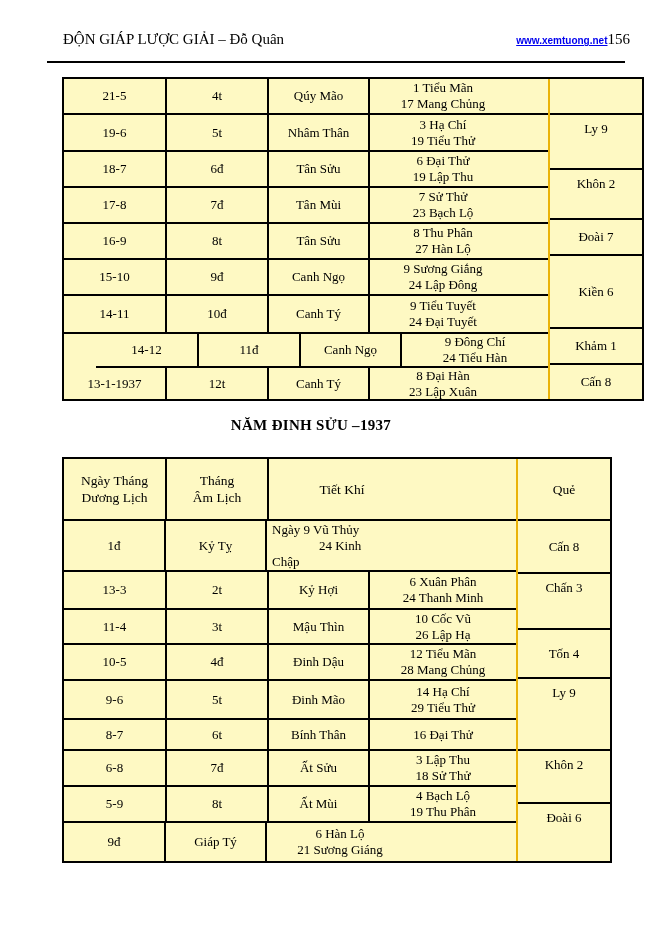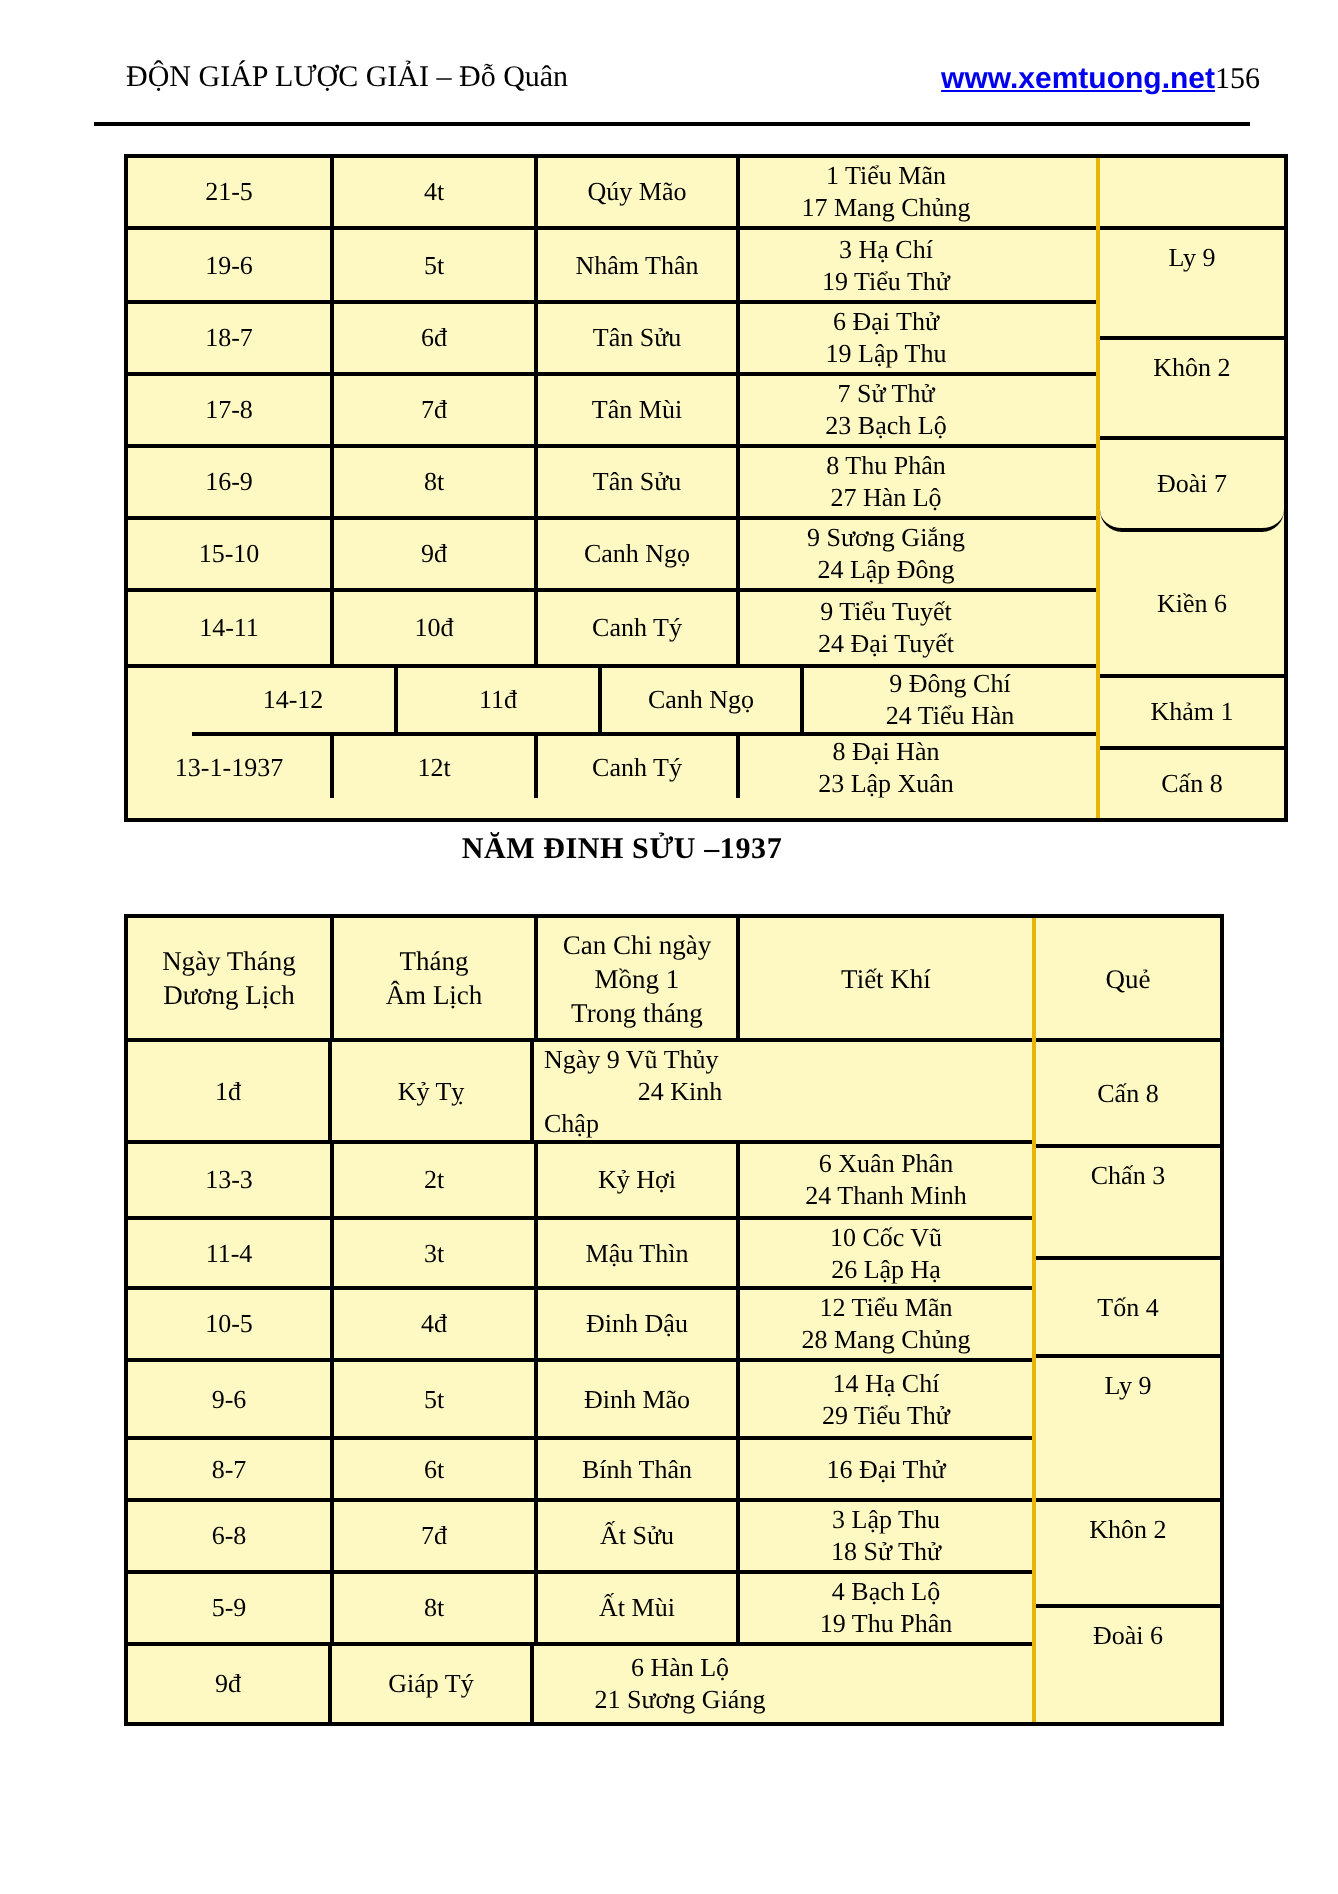--- a/index.html
+++ b/index.html
@@ -11,21 +11,21 @@
   
   .page-header-left{
     position:absolute;left:63px;top:31px;font-size:15px;letter-spacing:0px;
     white-space:nowrap;
   }
   .page-header-right{
     position:absolute;top:31px;right:39px;white-space:nowrap;font-size:15px;
   }
   .site-link{
     font-family:"Liberation Sans","DejaVu Sans",sans-serif;
-    font-weight:bold;text-decoration:underline;font-size:15px;cursor:pointer;text-align:right;
+    font-weight:bold;text-decoration:underline;font-size:10px;cursor:pointer;text-align:right;
   }
   .page-num{font-size:15px;color:#000;}
   .header-rule{
     position:absolute;left:47px;top:61px;width:578px;height:2px;background:#000;
   }
   
   .section-title{
     position:absolute;left:0;top:417px;width:622px;text-align:center;
     font-size:15px;font-weight:bold;letter-spacing:.3px;
   }
@@ -149,44 +149,39 @@
         <div class="cell c4">
           <div class="tk-line tk-center">8 Đại Hàn</div>
           <div class="tk-line tk-center">23 Lập Xuân</div>
         </div>
       </div>
     </div>
   <div class="queCol" id="t1-que">
       <div class="qcell" style="height: 36px;"></div>
       <div class="qcell va-top" style="height: 55px;">Ly 9</div>
       <div class="qcell va-top" style="height: 50px;">Khôn 2</div>
-      <div class="qcell" style="height: 46px; border-radius: 11px;">Đoài 7</div>
+      <div class="qcell" style="height: 36px;">Đoài 7</div>
       <div class="qcell" style="height: 73px;">Kiền 6</div>
       <div class="qcell" style="height: 36px;">Khảm 1</div>
       <div class="qcell" style="height: 34px;">Cấn 8</div>
     </div>
 </div>
 
 <div class="section-title">NĂM ĐINH SỬU –1937</div>
 
 <div class="tbl tbl-2">
   <div class="main" id="t2-main">
       <div class="mrow" style="height: 62px;">
         <div class="cell c1 hdrcell">
           <div class="tk-line tk-center">Ngày Tháng</div>
           <div class="tk-line tk-center">Dương Lịch</div>
         </div>
         <div class="cell c2 hdrcell">
           <div class="tk-line tk-center">Tháng</div>
           <div class="tk-line tk-center">Âm Lịch</div>
-        </div>
-        <div class="cell c3 hdrcell">
-          <div class="tk-line tk-center">Can Chi ngày</div>
-          <div class="tk-line tk-center">Mồng 1</div>
-          <div class="tk-line tk-center">Trong tháng</div>
         </div>
         <div class="cell c4 hdrcell">
           <div class="tk-line tk-center">Tiết Khí</div>
         </div>
       </div>
       <div class="mrow" style="height: 51px;">
         <div class="cell c2">1đ</div>
         <div class="cell c3">Kỷ Tỵ</div>
         <div class="cell c4">
           <div class="tk-line tk-left">Ngày   9 Vũ Thủy</div>

